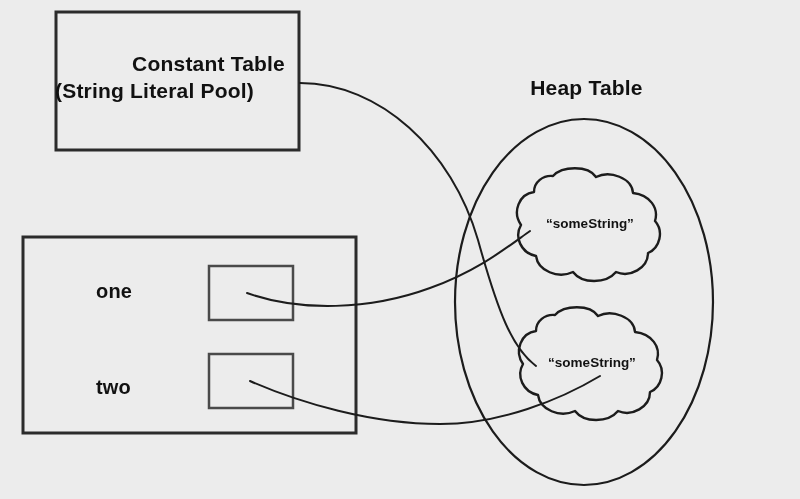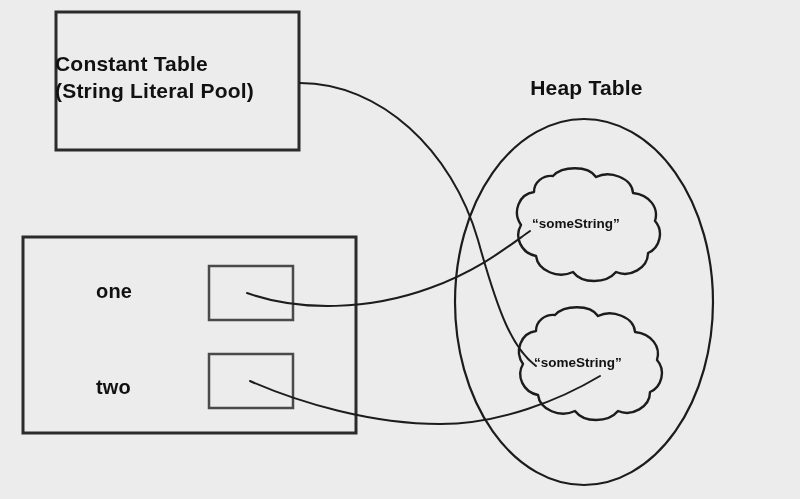--- a/index.html
+++ b/index.html
@@ -55,28 +55,28 @@
     color: #111111;
     white-space: nowrap;
     font-weight: bold;
     letter-spacing: 0.2px;
     text-align: right;
   }
   .lbl-ct-1 {
     left: 55px;
     top: 52px;
     width: 230px;
-    text-align: left;
+    text-align: right;
     font-size: 21px;
   }
   .lbl-ct-2 {
     left: 55px;
     top: 79px;
-    width: 245px;
-    text-align: left;
+    width: 195px;
+    text-align: right;
     font-size: 21px;
   }
   .lbl-lvt {
     left: 22px;
     top: 198px;
     width: 335px;
     text-align: center;
     font-size: 20px;
   }
   .lbl-heap {
@@ -95,23 +95,22 @@
     left: 96px;
     top: 368px;
     font-size: 20px;
     margin-top: 8px;
   }
   .lbl-cloud {
     position: absolute;
     font-size: 13.5px;
     font-weight: bold;
     color: #121212;
-    text-align: left;
+    text-align: center;
     white-space: nowrap;
-    padding-left: 12px;
   }
   .lbl-cloud-1 {
     left: 520px;
     top: 216px;
     width: 140px;
   }
   .lbl-cloud-2 {
     left: 522px;
     top: 355px;
     width: 140px;

